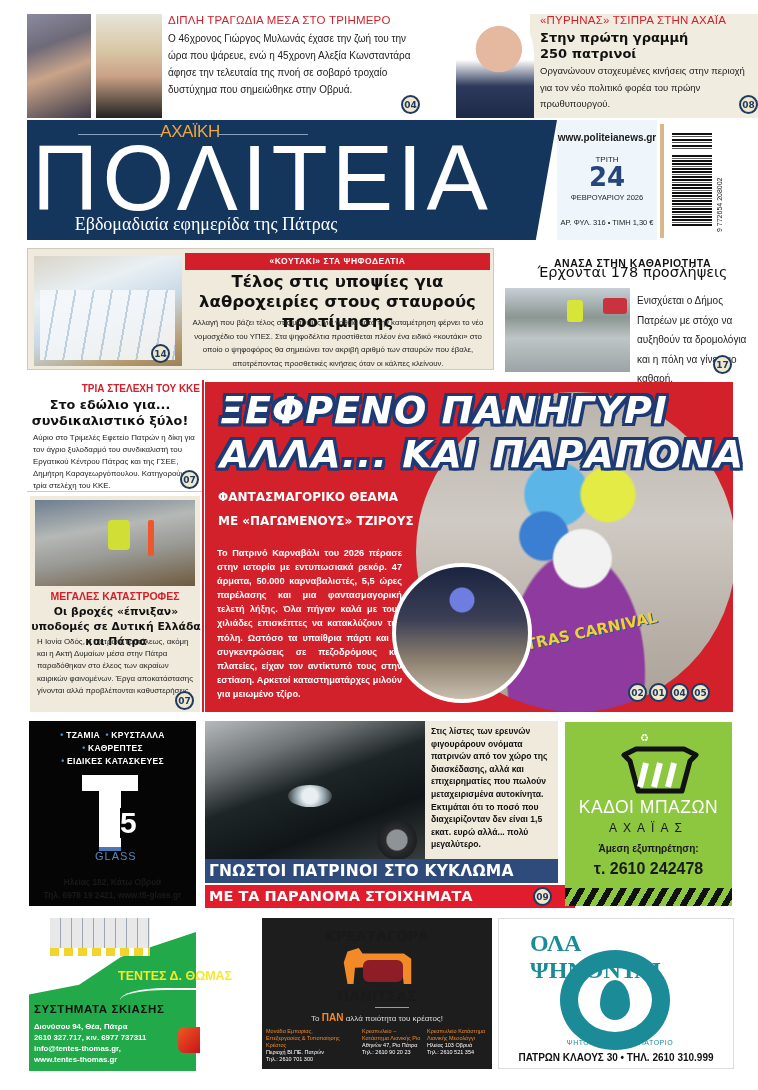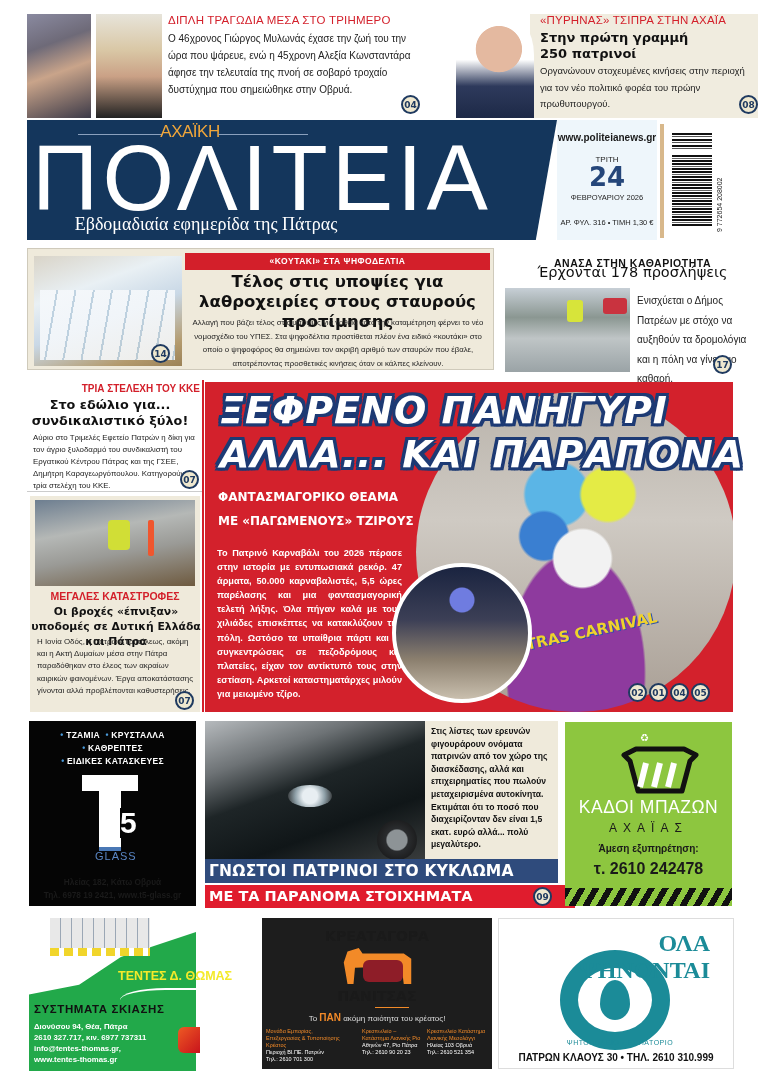--- a/index.html
+++ b/index.html
@@ -151,21 +151,21 @@
   .kr-col { top: 1028px; width: 75px; font-size: 5.5px; line-height: 7px; }
   .kr-col .ttl { color: #f28a28; }
   .kr-col .det { color: #fff; }
   #kr-col1 { left: 266px; }
   #kr-col2 { left: 362px; }
   #kr-col3 { left: 427px; }
 
   #ad-ola { left: 498px; top: 918px; width: 236px; height: 151px; background: #fff; border: 1px solid #ddd; }
   #ola-ring { left: 560px; top: 950px; width: 110px; height: 100px; border-radius: 50%; border: 18px solid #1b8b98; }
   #ola-flame { left: 600px; top: 980px; width: 30px; height: 40px; background: #1b8b98; border-radius: 50% 50% 50% 50% / 60% 60% 40% 40%; }
-  #ola-title { left: 530px; top: 930px; width: 180px; text-align: right; color: #1b8b98; font-family: "Liberation Serif", serif; font-weight: bold; font-size: 24px; }
+  #ola-title { left: 530px; top: 930px; width: 180px; text-align: left; color: #1b8b98; font-family: "Liberation Serif", serif; font-weight: bold; font-size: 24px; }
   #ola-sub { left: 560px; top: 1039px; width: 120px; text-align: center; color: #1b8b98; font-size: 7px; letter-spacing: 0.5px; }
   #ola-addr { left: 498px; top: 1052px; width: 236px; text-align: center; color: #111; font-weight: bold; font-size: 10px; }
 </style>
 </head>
 <body>
 
 <div class="abs photo" id="top-left-photo1"></div>
 <div class="abs photo" id="top-left-photo2"></div>
 <div class="abs" id="top-story1">
   <div class="kicker-red">ΔΙΠΛΗ ΤΡΑΓΩΔΙΑ ΜΕΣΑ ΣΤΟ ΤΡΙΗΜΕΡΟ</div>
@@ -320,21 +320,21 @@
 
 <div class="abs" id="ad-kreatagora"></div>
 <div class="abs" id="kr-title">ΚΡΕΑΤΑΓΟΡΑ</div>
 <div class="abs" id="kr-cow"></div>
 <div class="abs" id="kr-pig"></div>
 <div class="abs" id="kr-name">ΠΑΝΙΤΣΑΣ</div>
 <div class="abs" id="kr-rule"></div>
 <div class="abs" id="kr-slogan">
   <span>Το</span>
   <span class="pan">ΠΑΝ</span>
-  <span>ακόμη ποιότητα του κρέατος!</span>
+  <span>αλλά ποιότητα του κρέατος!</span>
 </div>
 <div class="abs kr-col" id="kr-col1">
   <div class="ttl">Μονάδα Εμπορίας, Επεξεργασίας &amp; Τυποποίησης Κρέατος</div>
   <div class="det">Περιοχή ΒΙ.ΠΕ. Πατρών</div>
   <div class="det">Τηλ.: 2610 701 300</div>
 </div>
 <div class="abs kr-col" id="kr-col2" style="width:62px;">
   <div class="ttl">Κρεοπωλείο – Κατάστημα Λιανικής Ρίο</div>
   <div class="det">Αθηνών 47, Ρίο Πάτρα</div>
   <div class="det">Τηλ.: 2610 90 20 23</div>

